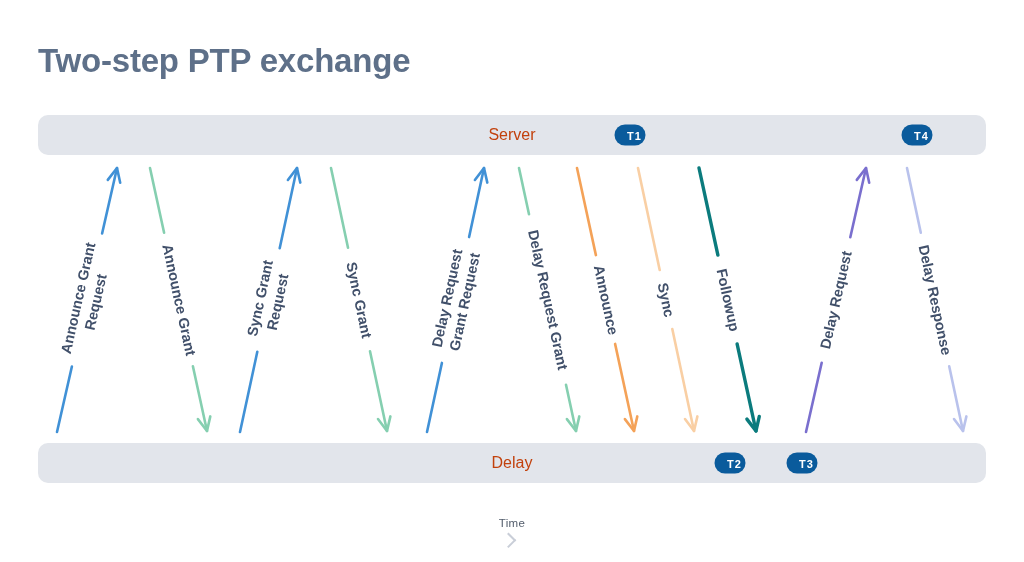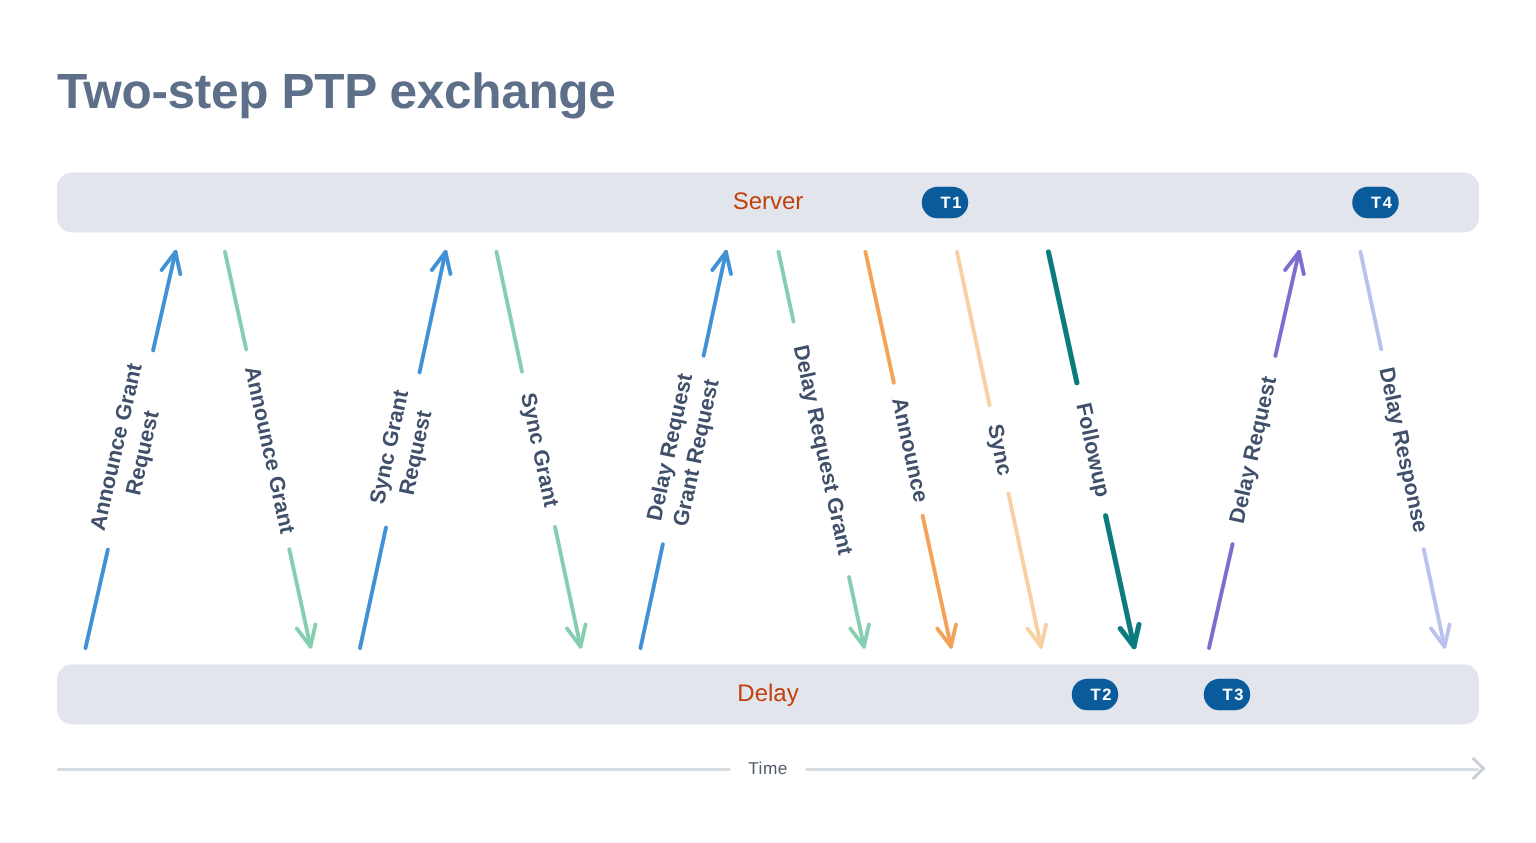--- a/index.html
+++ b/index.html
@@ -68,20 +68,21 @@
     white-space: nowrap;
   }
   .time-axis {
     position: absolute;
     left: 38px; right: 38px;
     top: 505px;
     height: 16px;
     display: flex;
     align-items: center;
     gap: 12px;
+    flex-direction: column;
   }
   .time-line {
     flex: 1;
     height: 2px;
     background: #d7dbe2;
     border-radius: 1px;
   }
   .time-line.right { position: relative; }
   .time-arrow {
     position: absolute;
@@ -107,21 +108,21 @@
 
   <div class="lane" id="server-lane">
     <span class="lane-label">Server</span>
   <div class="badge" style="left: 592px; transform: translate(-50%, -50%);">T1</div>
       <div class="badge" style="left: 879px; transform: translate(-50%, -50%);">T4</div>
     </div>
 
   <div class="lane" id="client-lane">
     <span class="lane-label">Delay</span>
   <div class="badge" style="left: 692px; transform: translate(-50%, -50%);">T2</div>
-      <div class="badge" style="left: 780px; transform: translate(-50%, -50%);">T3</div>
+      <div class="badge" style="left: 764px; transform: translate(-50%, -50%);">T3</div>
     </div>
 
   <svg id="arrows-svg" viewBox="0 0 1024 562" xmlns="http://www.w3.org/2000/svg">
       <g stroke="#4191d6" stroke-width="2.6" stroke-linecap="round" stroke-linejoin="round" fill="none">
         <line x1="57.0" y1="432.0" x2="71.9" y2="366.5"></line>
         <line x1="102.1" y1="233.5" x2="117.0" y2="168.0"></line>
         <path d="M 120.2 182.7 L 117 168 L 107.8 179.9"></path>
       </g>
       <g stroke="#85cfb0" stroke-width="2.6" stroke-linecap="round" stroke-linejoin="round" fill="none">
         <line x1="150.0" y1="168.0" x2="164.1" y2="232.8"></line>

